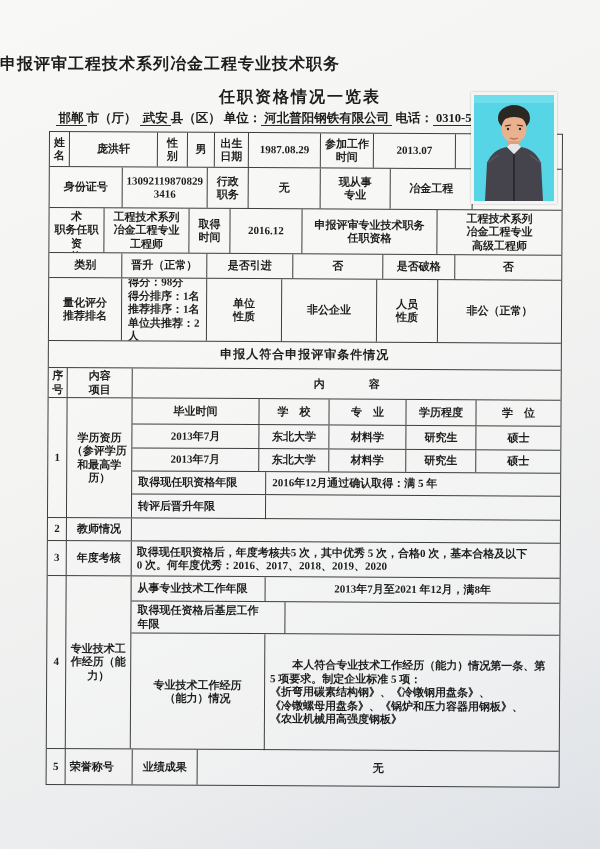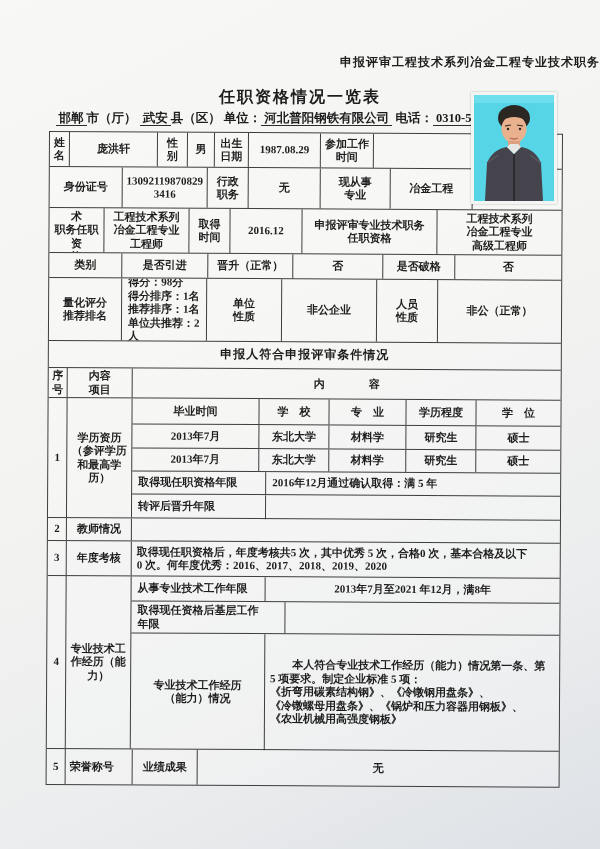--- a/index.html
+++ b/index.html
@@ -1,20 +1,20 @@
 <!DOCTYPE html>
 <html><head>
 <meta charset="utf-8">
 <style>
   html,body{margin:0;padding:0;background:#dfe2e6;}
   .page{position:relative;width:600px;height:849px;overflow:hidden;
     background:linear-gradient(155deg,#f8f8f6 0%,#f3f3f1 45%,#ecedee 75%,#dde1e6 100%);
     font-family:"Liberation Serif","DejaVu Serif",serif;color:#1e1e1e;}
-  .title1{position:absolute;top:54px;left:0;width:100%;text-align:right;
-    font-size:12px;font-weight:700;letter-spacing:1px;}
+  .title1{position:absolute;top:54px;left:0;width:100%;text-align:left;
+    font-size:16px;font-weight:700;letter-spacing:1px;}
   .title2{position:absolute;top:87px;left:0;width:100%;text-align:center;
     font-size:16px;font-weight:700;letter-spacing:2px;}
   .infoline{position:absolute;top:110px;left:40px;width:450px;text-align:center;
     font-size:12.5px;font-weight:700;white-space:nowrap;}
   .u{border-bottom:1px solid #2c2c2c;padding:0 3px;}
   .tbl{position:absolute;left:49px;top:131px;width:514px;
     border:1px solid #3e3e3e;display:flex;flex-direction:column;
     box-sizing:border-box;transform:rotate(0.3deg);transform-origin:top left;background:rgba(255,255,255,0.25);}
   .r{display:flex;border-bottom:1px solid #3e3e3e;box-sizing:border-box;flex-shrink:0;}
   .tbl > .r:last-child{border-bottom:none;}
@@ -53,20 +53,21 @@
 名</div>
       <div class="c" style="width:88px">庞洪轩</div>
       <div class="c" style="width:30px">性
 别</div>
       <div class="c" style="width:27px">男</div>
       <div class="c" style="width:34px">出生
 日期</div>
       <div class="c" style="width:72px">1987.08.29</div>
       <div class="c" style="width:53px">参加工作
 时间</div>
+      <div class="c" style="width:82px">2013.07</div>
       <div class="c f1"></div>
     </div>
 
     <div class="r" style="height:41px">
       <div class="c" style="width:73px">身份证号</div>
       <div class="c" style="width:85px">13092119870829
 3416</div>
       <div class="c" style="width:41px">行政
 职务</div>
       <div class="c" style="width:72px">无</div>
@@ -88,22 +89,22 @@
       <div class="c" style="width:72px">2016.12</div>
       <div class="c" style="width:135px">申报评审专业技术职务
 任职资格</div>
       <div class="c f1">工程技术系列
 冶金工程专业
 高级工程师</div>
     </div>
 
     <div class="r" style="height:25px">
       <div class="c" style="width:73px">类别</div>
+      <div class="c" style="width:85px">晋升（正常）</div>
       <div class="c" style="width:86px">是否引进</div>
-      <div class="c" style="width:85px">晋升（正常）</div>
       <div class="c" style="width:90px">否</div>
       <div class="c" style="width:72px">是否破格</div>
       <div class="c f1">否</div>
     </div>
 
     <div class="r" style="height:63px">
       <div class="c" style="width:73px">量化评分
 推荐排名</div>
       <div class="c left" style="width:85px">得分：98分
 得分排序：1名

